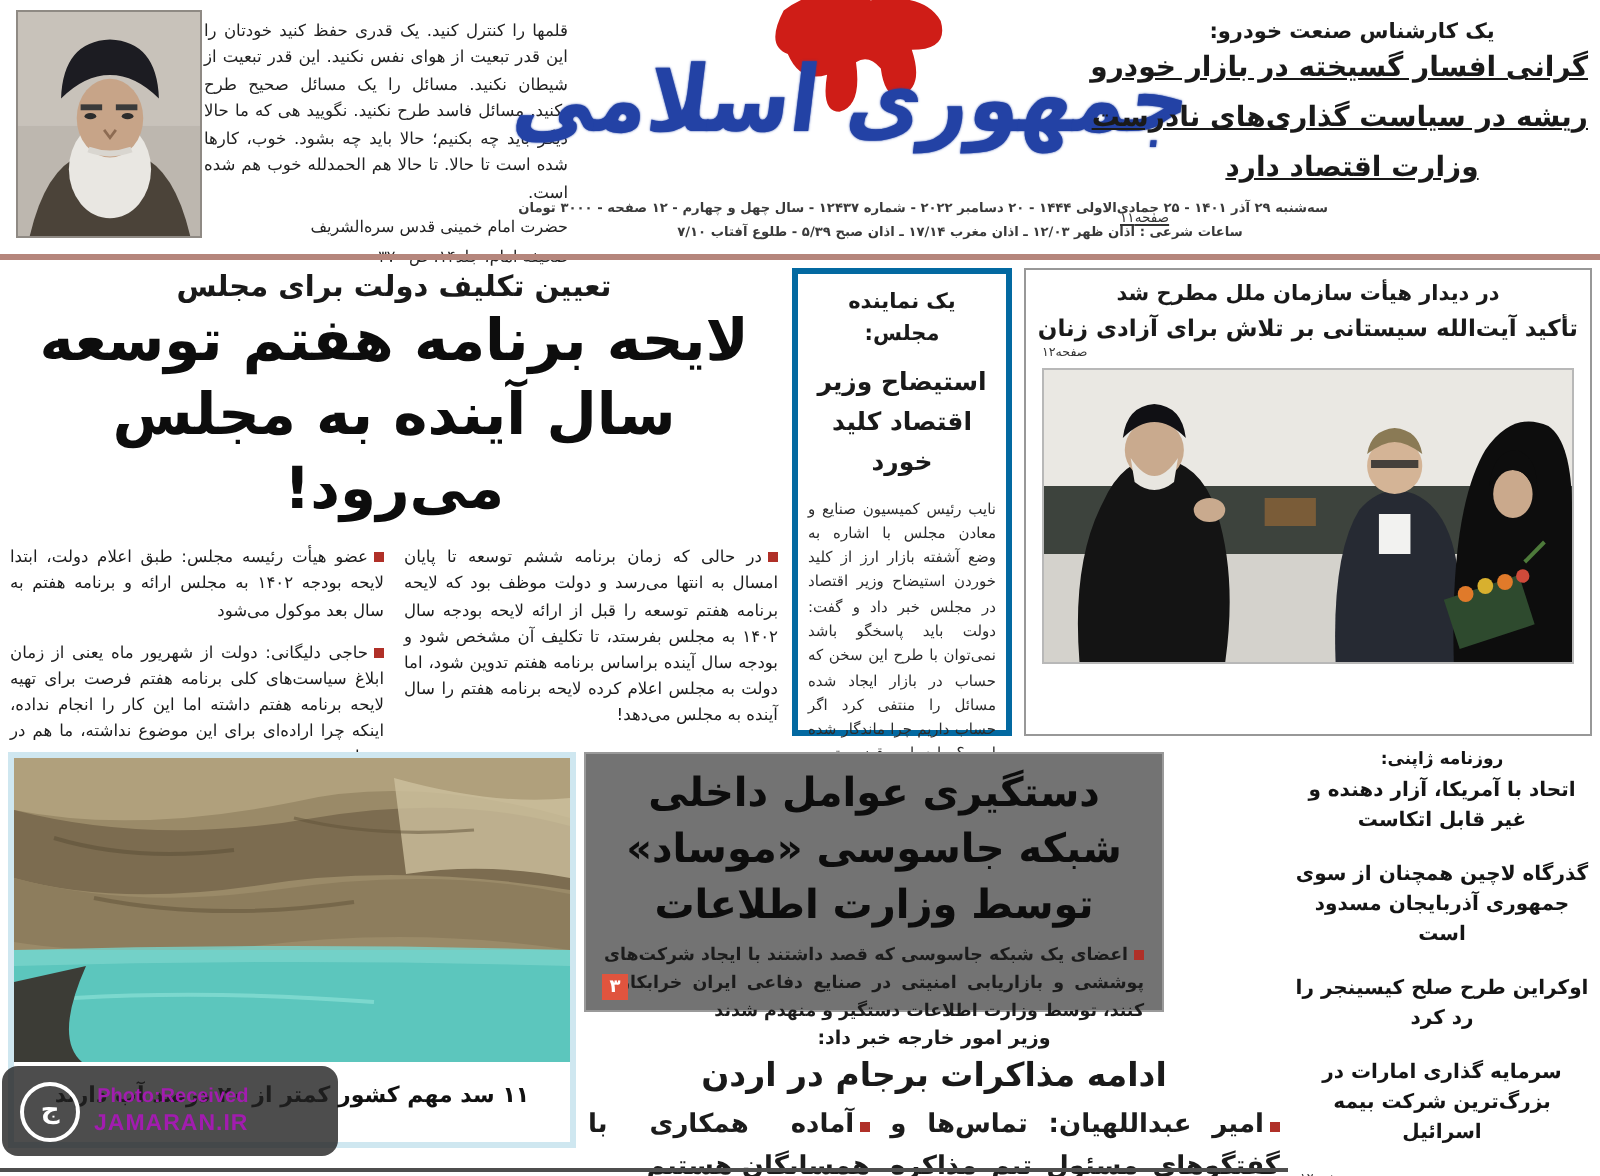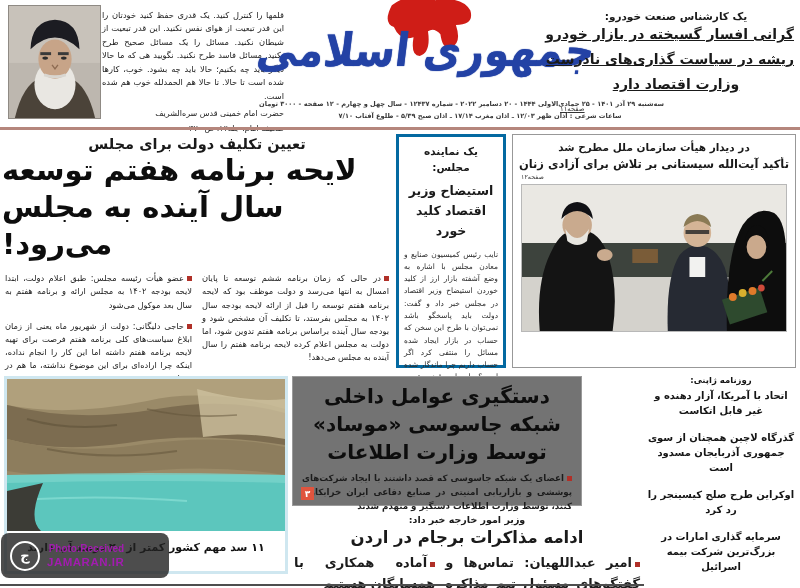--- a/index.html
+++ b/index.html
@@ -33,21 +33,21 @@
   .auto-story { left:558px; top:10px; width:236px; text-align:center; }
   .auto-story .kicker { font-size:10.5px; font-weight:bold; }
   .auto-story .hl { font-size:14px; font-weight:bold; line-height:1.8; white-space:nowrap;text-decoration:underline; }
   .auto-story .pref { font-size:6.8px; text-align:left; margin-top:7px; padding-left:2px; color:#333;text-decoration:underline; }
 
   .rule-separator { left:0; top:127px; width:800px; height:3px; background:#b5867c; }
 
   
   .lead { left:2px; top:136px; width:390px; }
   .lead .kicker { text-align:center; font-size:14.5px; font-weight:bold; }
-  .lead .hl { text-align:left; font-size:29px; font-weight:bold; line-height:1.28; letter-spacing:-0.5px; color:#0d0d0d; }
+  .lead .hl { text-align:center; font-size:29px; font-weight:bold; line-height:1.28; letter-spacing:-0.5px; color:#0d0d0d; }
   .lead .cols { display:flex; gap:10px; margin-top:9px; padding:0 3px; }
   .lead .col { flex:1; }
   .bullet { font-size:8.3px; line-height:1.58; text-align:justify; margin-bottom:8px; color:#1c1c1c; }
   .sq { display:inline-block; width:5px; height:5px; background:#b03028; margin-left:3px; }
   .lead .pref { font-size:6.8px; text-align:left; padding:1px 4px; color:#333; }
 
   .impeach-box { left:396px; top:134px; width:110px; height:234px; border:3px solid #0369a1; padding:7px 5px 4px; background:#fff; }
   .impeach-box .kicker { text-align:center; font-size:10.5px; font-weight:bold; line-height:1.5; }
   .impeach-box .hl { text-align:center; font-size:12.5px; font-weight:bold; line-height:1.6; margin:5px 0 8px; }
   .impeach-box .body { font-size:7.5px; line-height:1.64; text-align:justify; color:#2c2c2c; }

